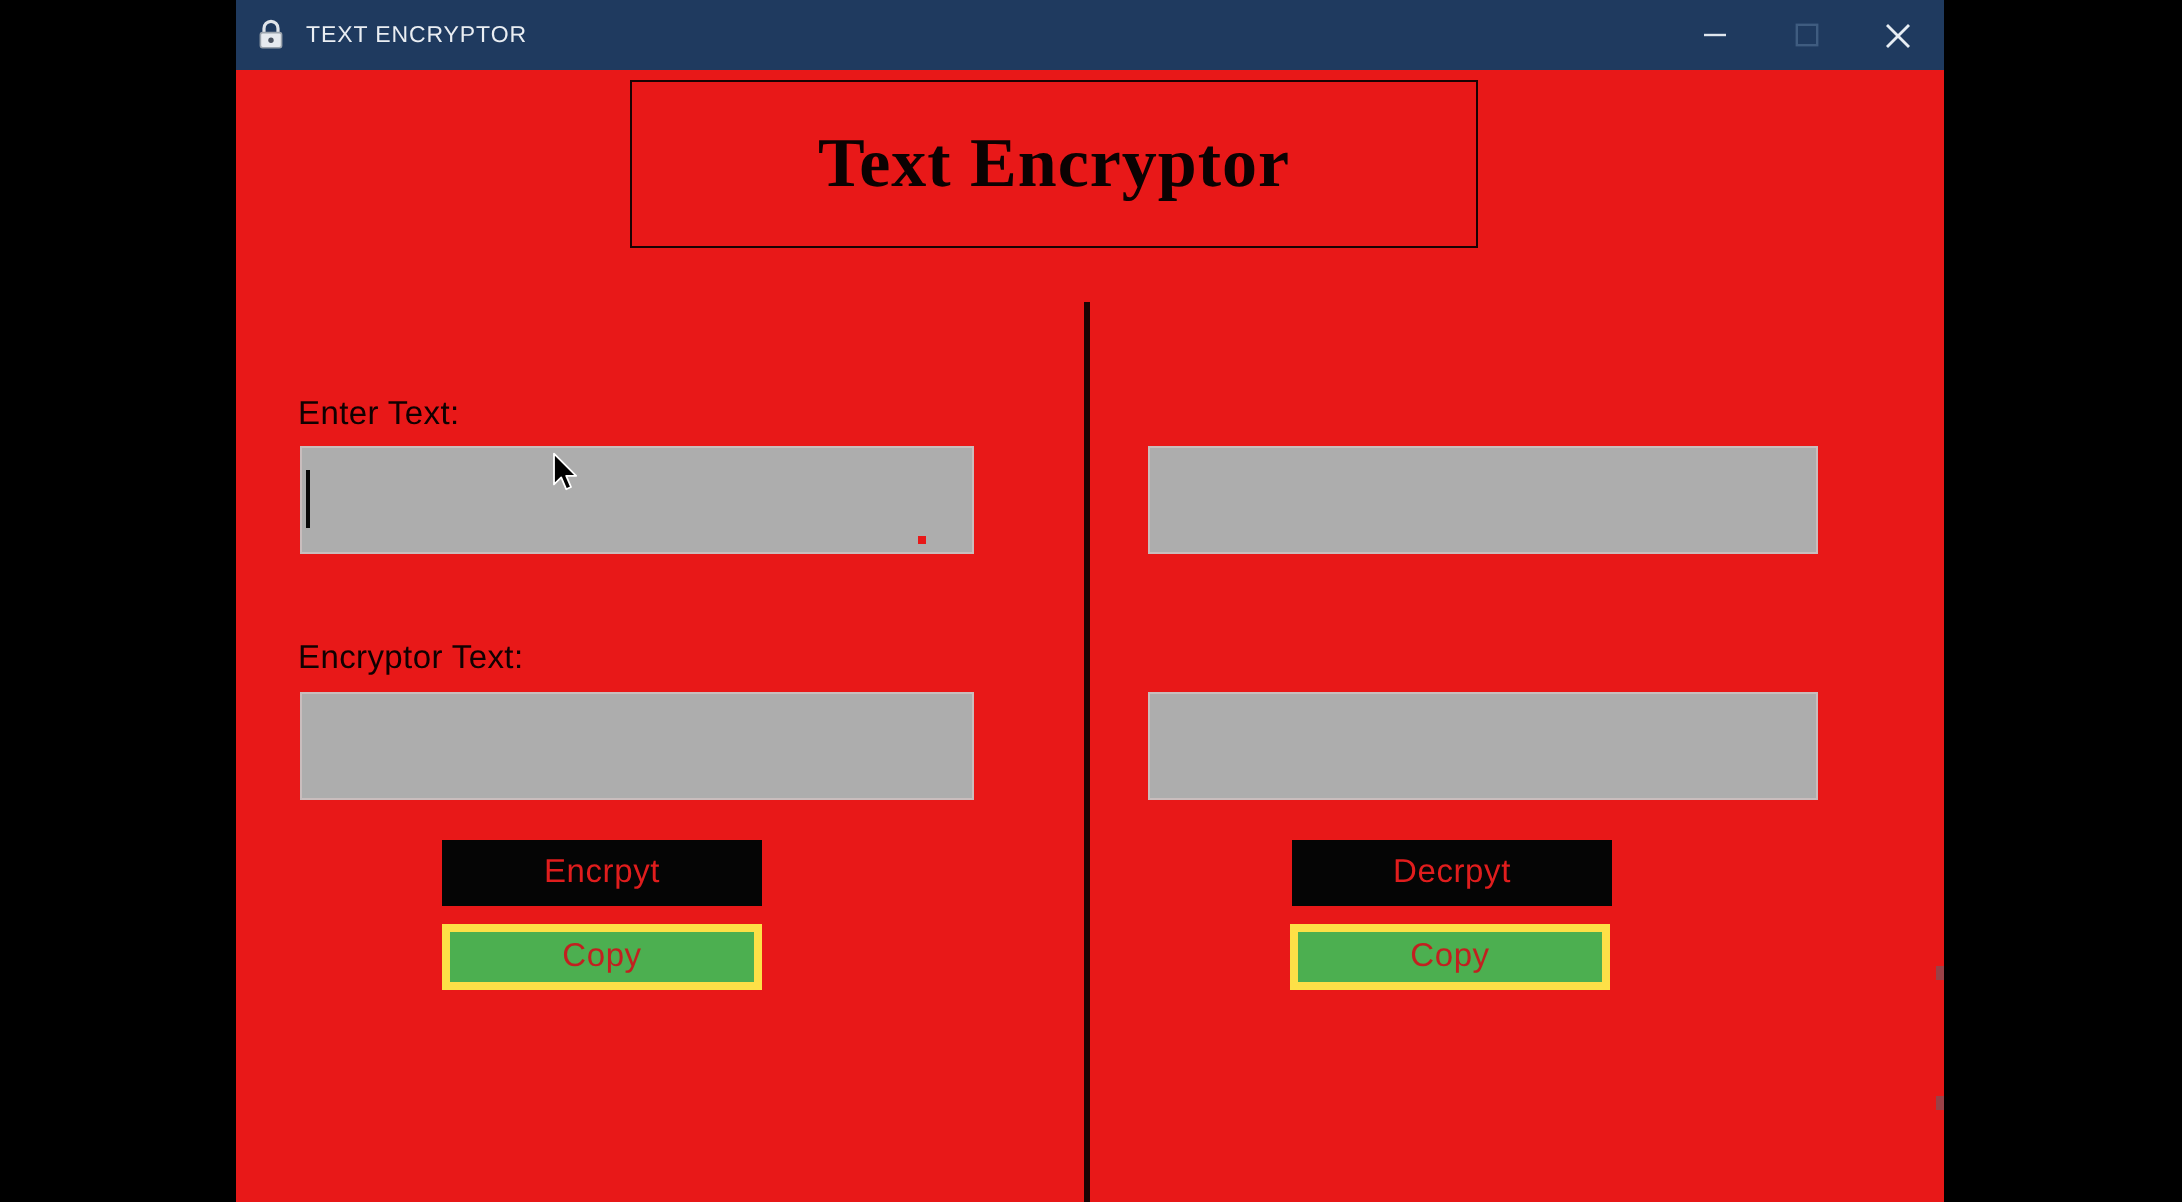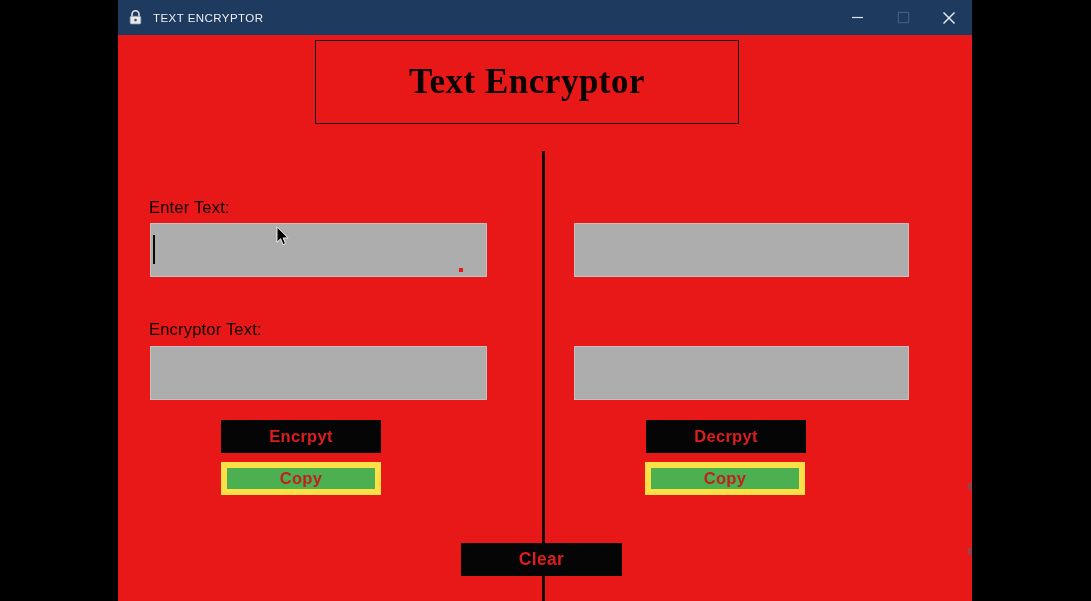--- a/index.html
+++ b/index.html
@@ -157,34 +157,34 @@
   }
 
   
   .btn {
     position: absolute;
     box-sizing: border-box;
     display: flex;
     align-items: center;
     justify-content: center;
     font-family: "Liberation Sans", sans-serif;
-    font-weight: bold;
+    font-weight: normal;
     font-size: 16.5px;
     letter-spacing: 0.3px;
     border: none;
     cursor: default;
   }
   .btn-dark {
     background: #050505;
     color: #e01d1d;
   }
   .btn-green {
     background: #4caf50;
     color: #c22020;
-    border: 6px solid #fde047;
+    border: 4px solid #fde047;
   }
 
   #btn-encrypt { left: 103px; top: 420px; width: 160px; height: 33px; }
   #btn-copy-left { left: 103px; top: 462px; width: 160px; height: 33px; }
   #btn-decrypt { left: 528px; top: 420px; width: 160px; height: 33px; }
   #btn-copy-right { left: 527px; top: 462px; width: 160px; height: 33px; }
   #btn-clear {
     left: 343px; top: 543px; width: 161px; height: 33px;
     font-size: 17.5px;
   }
@@ -261,21 +261,20 @@
     <div id="field-artifact-dot"></div>
 
     <div class="textbox" id="input-plain-right"></div>
     <div class="textbox" id="input-cipher-left"></div>
     <div class="textbox" id="input-cipher-right"></div>
 
     <div class="btn btn-dark" id="btn-encrypt">Encrpyt</div>
     <div class="btn btn-green" id="btn-copy-left">Copy</div>
     <div class="btn btn-dark" id="btn-decrypt">Decrpyt</div>
     <div class="btn btn-green" id="btn-copy-right">Copy</div>
-    <div class="btn btn-dark" id="btn-clear">Clear</div>
 
     <div class="edge-ghost" style="top:483px;"></div>
     <div class="edge-ghost" style="top:548px;"></div>
 
     <div id="mouse-cursor">
       <svg width="14" height="20" viewBox="0 0 14 20" xmlns="http://www.w3.org/2000/svg">
         <path d="M1 0.8 L1 16.2 L4.6 12.7 L7.1 18.6 L9.5 17.5 L7.1 11.9 L12.1 11.9 Z" fill="#000000" stroke="#ffffff" stroke-width="0.9" stroke-linejoin="round"></path>
       </svg>
     </div>
 

